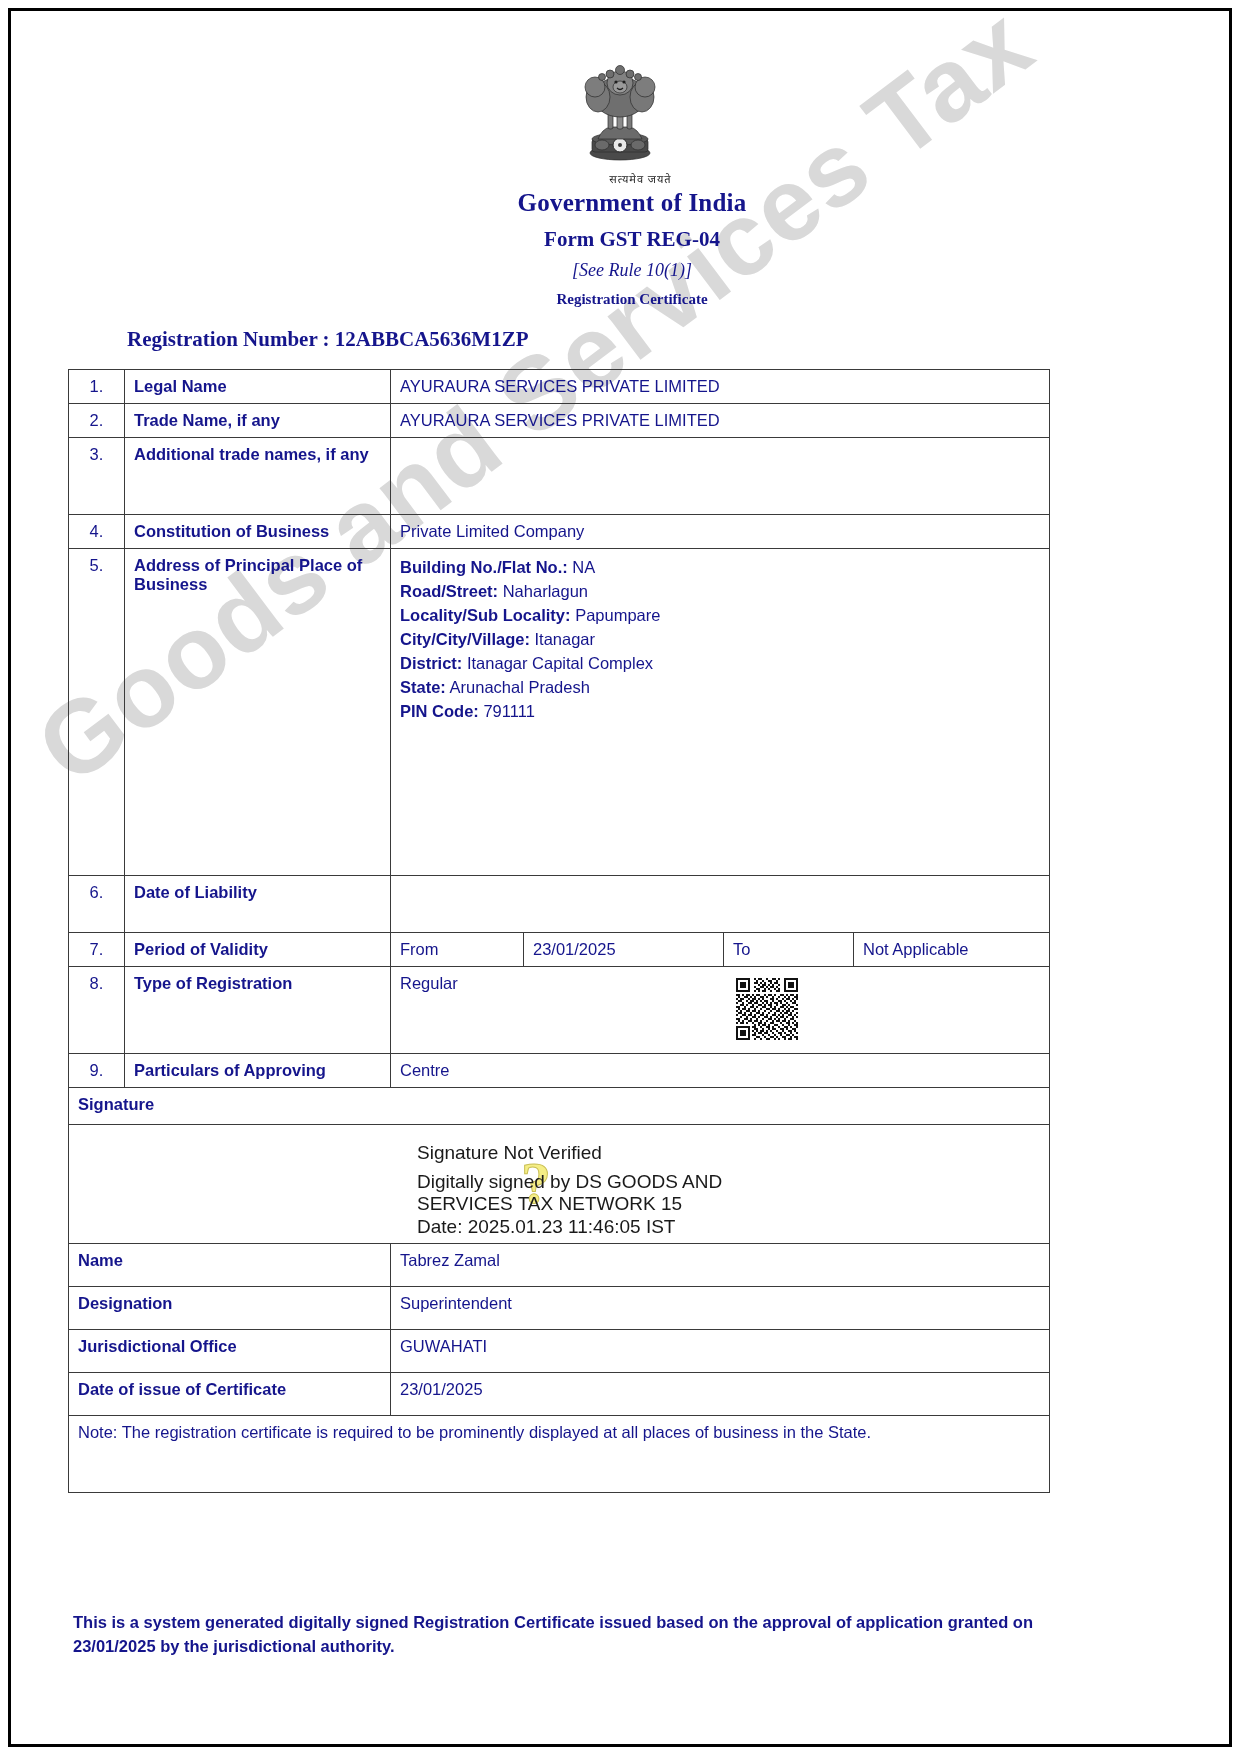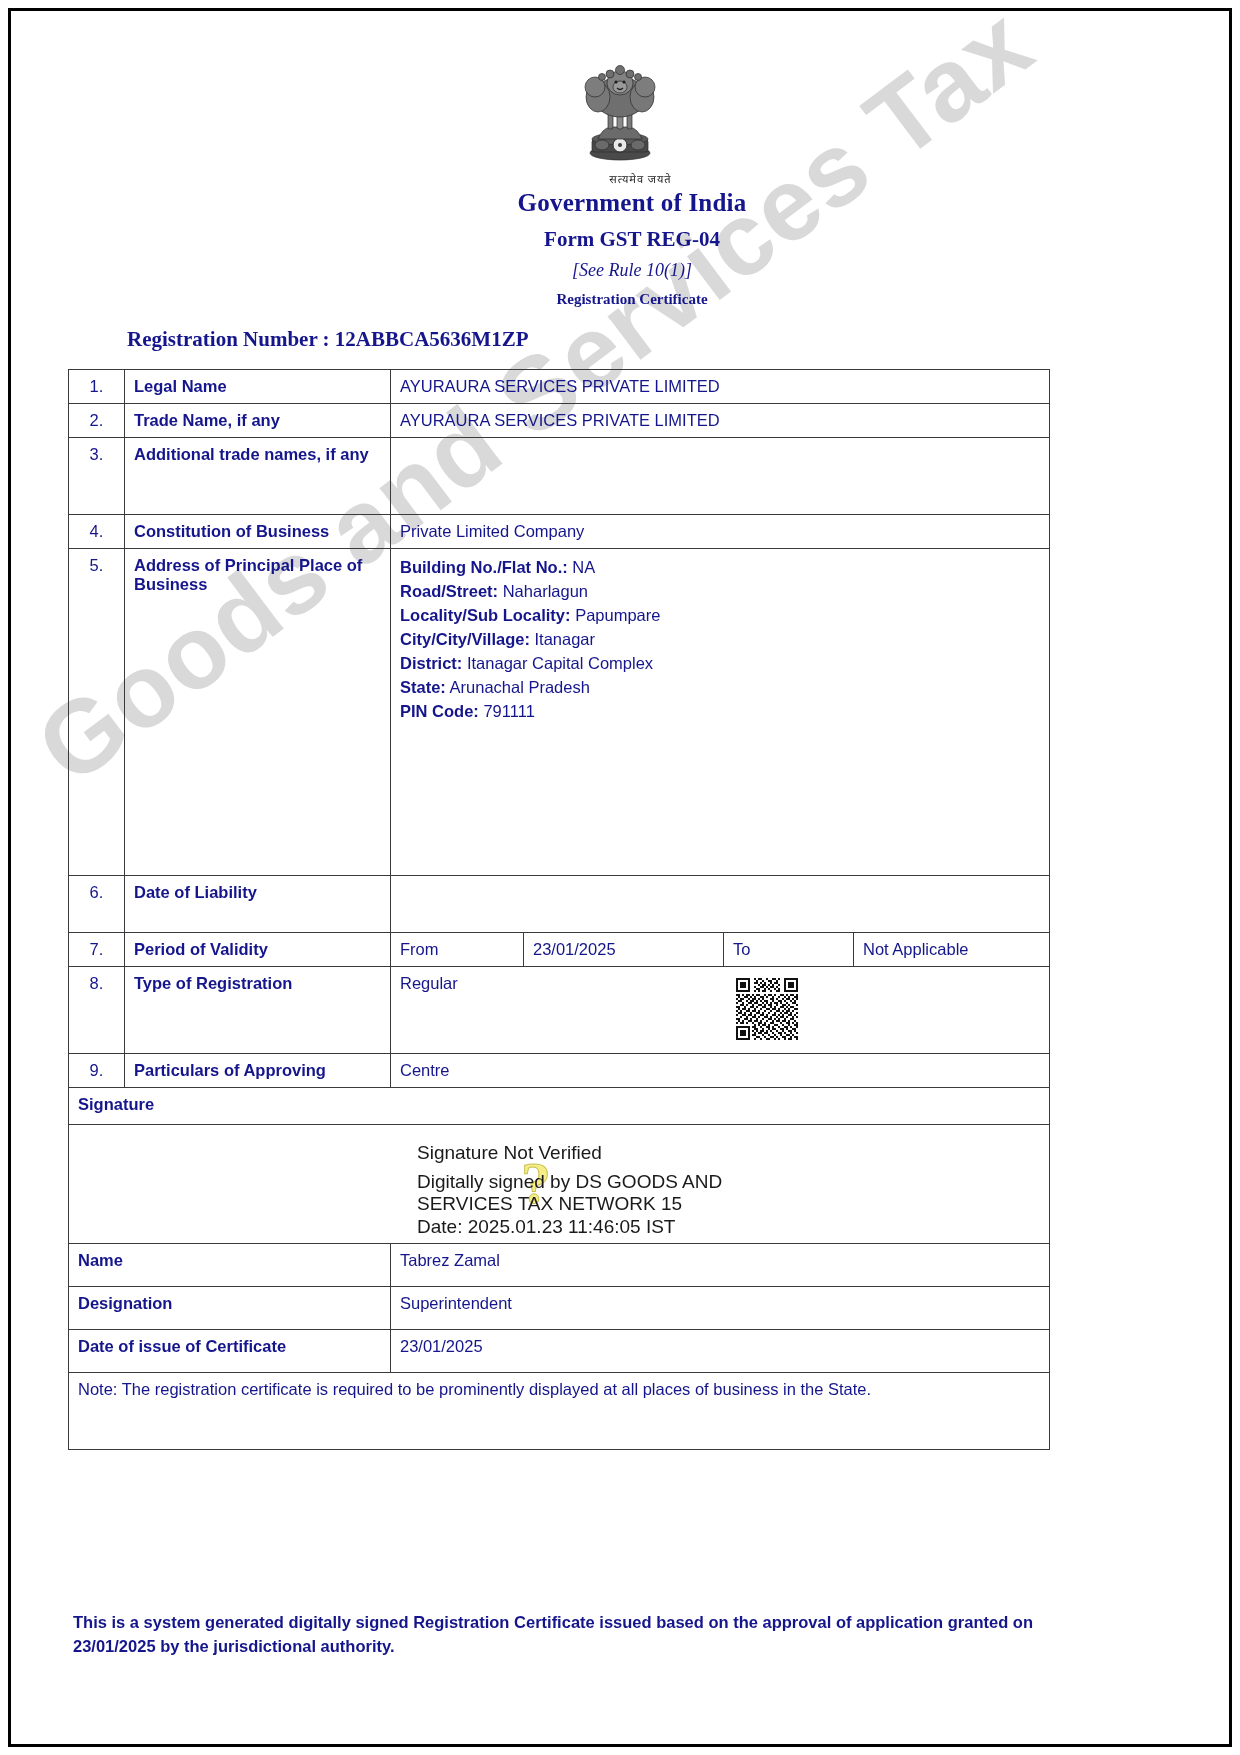--- a/index.html
+++ b/index.html
@@ -710,20 +710,24 @@
 
         <tr>
           <td class="c-label foot-label foot-row" colspan="2">Name</td>
           <td class="c-value foot-row" colspan="4">Tabrez Zamal</td>
         </tr>
         <tr>
           <td class="c-label foot-label foot-row" colspan="2">Designation</td>
           <td class="c-value foot-row" colspan="4">Superintendent</td>
         </tr>
         <tr>
+          <td class="c-label foot-label foot-row" colspan="2">Jurisdictional Office</td>
+          <td class="c-value foot-row" colspan="4">GUWAHATI</td>
+        </tr>
+        <tr>
           <td class="c-label foot-label foot-row" colspan="2">Date of issue of Certificate</td>
           <td class="c-value foot-row" colspan="4">23/01/2025</td>
         </tr>
         <tr>
           <td class="note-cell" colspan="6">Note: The registration certificate is required to be prominently displayed at all places of business in the State.</td>
         </tr>
       </tbody>
     </table>
 
     <div class="closing">This is a system generated digitally signed Registration Certificate issued based on the approval of application granted on 23/01/2025 by the jurisdictional authority.</div>

